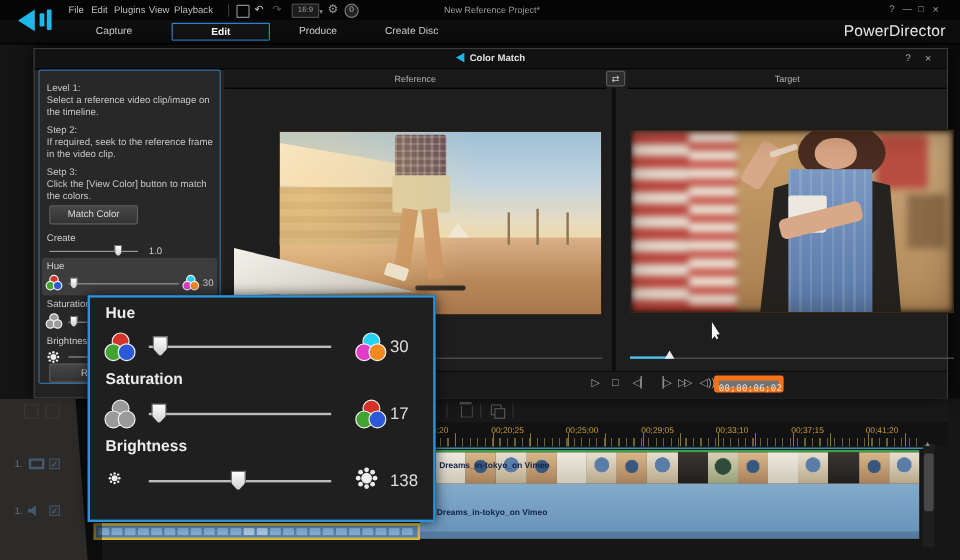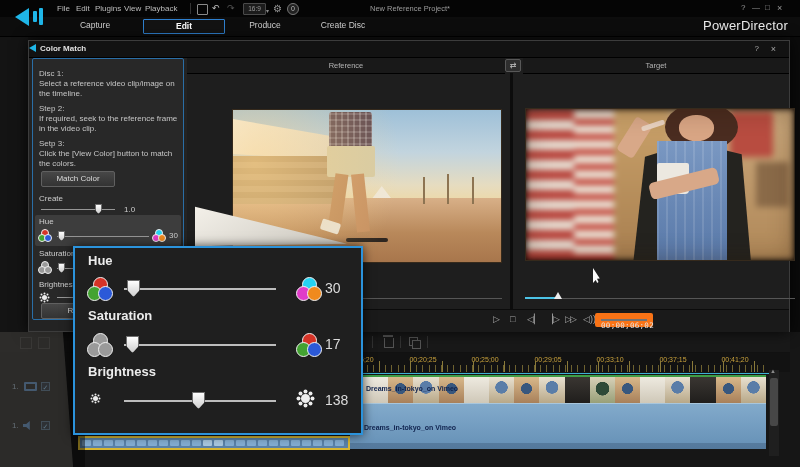--- a/index.html
+++ b/index.html
@@ -22,21 +22,21 @@
   .logo .b2{left:25px;top:6px;height:17px}
   .ratio-box{position:absolute;top:3px;width:21px;height:10px;border:1px solid #4a4a4a;background:#1c1c1c;
              color:#9a9a9a;font-size:6.5px;line-height:10px;text-align:center;border-radius:1px}
   .badge{position:absolute;top:3px;width:10px;height:10px;border:1px solid #777;border-radius:50%;
          font-size:7px;color:#bbb;text-align:center;line-height:10px;background:#222}
   .vsep{position:absolute;width:1px;background:#333}
   
   #dialog{position:absolute;left:28px;top:40px;width:762px;height:292px;background:#232323;
           border:1px solid #3c3c3c;box-shadow:0 0 14px rgba(0,0,0,.8);z-index:10;box-sizing:border-box}
   #dlg-header{position:absolute;left:0;top:0;width:100%;height:16px;background:#121212;border-bottom:1px solid #000}
-  #dlg-title{position:absolute;left:0;top:3px;width:100%;text-align:left;font-size:8px;color:#e0e0e0;font-weight:bold}
+  #dlg-title{position:absolute;left:0;top:3px;width:100%;text-align:center;font-size:8px;color:#e0e0e0;font-weight:bold}
   .mini-logo{display:inline-block;width:0;height:0;border-top:4px solid transparent;border-bottom:4px solid transparent;
              border-right:7px solid #1fb6e8;vertical-align:-1px;margin-right:4px}
   .dlg-btn{position:absolute;top:3px;font-size:8px;color:#a8a8a8}
   
   #steps-panel{position:absolute;left:3px;top:17px;width:152px;height:262px;background:#282828;
                border:1px solid #2a6ea6;box-sizing:border-box;border-radius:2px}
   .step-title{position:absolute;left:6px;font-size:8px;color:#c6c6c6}
   .step-body{position:absolute;left:6px;width:140px;font-size:8px;line-height:9.5px;color:#c6c6c6}
   .btn{position:absolute;background:linear-gradient(#474747,#333);border:1px solid #606060;border-radius:2px;
        color:#dcdcdc;font-size:8px;text-align:center}
@@ -69,21 +69,21 @@
   
   #preview{position:absolute;left:158px;top:17px;width:602px;height:273px;background:#1e1e1e}
   .pane-hd{position:absolute;top:0;height:15px;background:#191919;border-bottom:1px solid #000;
            font-size:7.5px;color:#b4b4b4;text-align:center;line-height:15px;width:100%}
   .swapbtn{position:absolute;left:318px;top:1px;width:16px;height:13px;background:#2e2e2e;border:1px solid #585858;
            border-radius:2px;color:#c8c8c8;font-size:8px;line-height:12px;text-align:center;box-sizing:border-box}
   .vdivider{position:absolute;left:323px;top:15px;width:3px;height:258px;background:#0c0c0c}
   .video-frame{position:absolute;overflow:hidden;border:1px solid #362a1c;box-sizing:border-box;background:#000}
   .ctrl-strip{position:absolute;left:0;top:251px;width:602px;height:22px;background:#1a1a1a;border-top:1px solid #0b0b0b}
   .pb-icon{position:absolute;top:4px;font-size:9px;color:#a6a6a6}
-  .tc-box{position:absolute;left:408px;top:3px;width:58px;height:14px;background:#737373;border:6px solid #f97316;
+  .tc-box{position:absolute;left:408px;top:3px;width:58px;height:14px;background:#737373;border:4px solid #f97316;
           border-radius:2px;color:#e6e6e6;font-size:7.5px;line-height:13px;text-align:center;
           font-family:"DejaVu Sans Mono",monospace;letter-spacing:.3px;box-sizing:border-box}
   .seek-thumb{position:absolute;width:0;height:0;border-left:4px solid transparent;border-right:4px solid transparent;
               border-bottom:7px solid #ececec}
   
   #magnifier{position:absolute;left:73px;top:246px;width:290px;height:189px;background:#1f1f1f;
              border:2px solid #2b93dc;z-index:50;box-shadow:0 0 10px rgba(0,0,0,.7);box-sizing:border-box}
   .mag-label{position:absolute;left:13px;font-size:13px;font-weight:bold;color:#ececec}
   .mag-value{position:absolute;left:250px;font-size:14px;color:#dcdcdc}
   .track-lg{position:absolute;left:49px;width:152px;height:2px;background:#bdbdbd}
@@ -266,21 +266,21 @@
   </div>
 
   <div id="dialog">
     <div id="dlg-header">
       <div id="dlg-title"><span class="mini-logo"></span><span>Color Match</span></div>
       <span class="dlg-btn" style="right:30px">?</span>
       <span class="dlg-btn" style="right:13px;font-size:9px">×</span>
     </div>
 
     <div id="steps-panel">
-      <span class="step-title" style="top:10px">Disc 1:</span>
+      <span class="step-title" style="top:10px">Level 1:</span>
       <div class="step-body" style="top:20px">Select a reference video clip/image on the timeline.</div>
       <span class="step-title" style="top:45px">Step 2:</span>
       <div class="step-body" style="top:55px">If required, seek to the reference frame in the video clip.</div>
       <span class="step-title" style="top:80px">Setp 3:</span>
       <div class="step-body" style="top:90px">Click the [View Color] button to match the colors.</div>
       <div class="btn" style="left:8px;top:112px;width:72px;height:14px;line-height:14px">Match Color</div>
 
       <span class="plabel" style="top:135px">Create</span>
       <div class="track" style="left:8px;top:150px;width:74px"></div>
       <div class="thumb-sm" style="left:62px;top:145px"></div>

